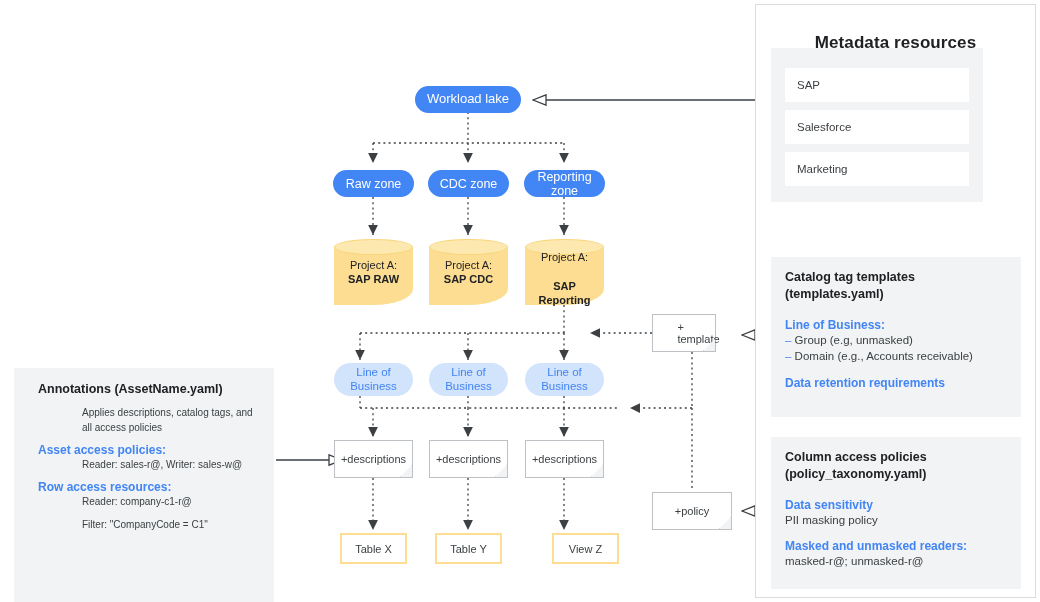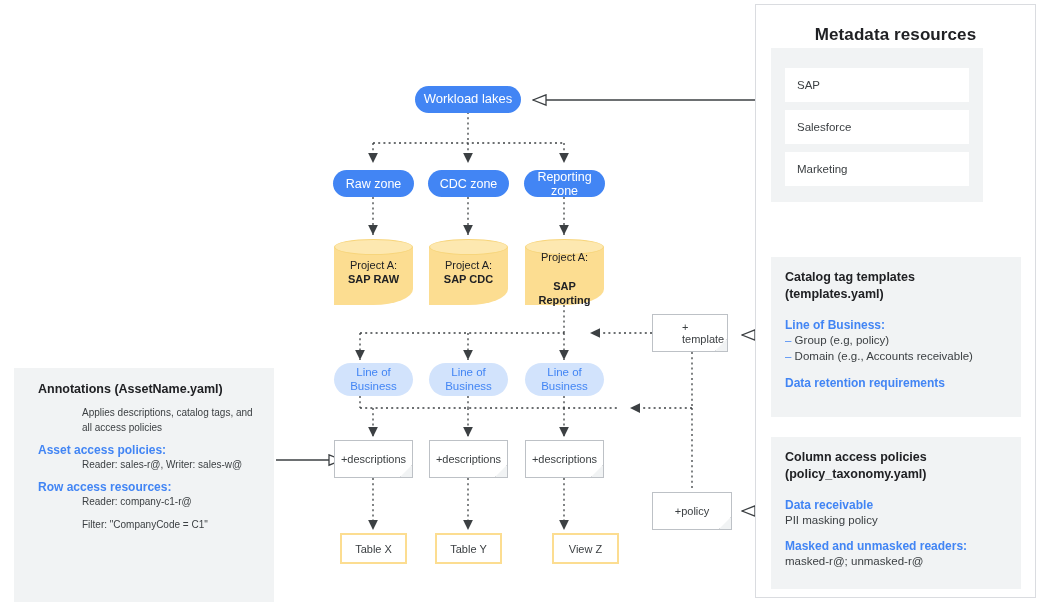--- a/index.html
+++ b/index.html
@@ -68,21 +68,21 @@
   
   .panel-left{
     position:absolute;left:14px;top:368px;width:260px;height:236px;
     background:#f1f3f4;box-sizing:border-box;padding:14px 16px 0 24px;
   }
   .panel-right{
     position:absolute;left:755px;top:4px;width:281px;height:594px;
     background:#ffffff;border:1px solid #dadce0;box-sizing:border-box;
   }
   .panel-right h1{
-    margin:4px;padding:16px 0 0 0;text-align:center;
+    margin:12px;padding:16px 0 0 0;text-align:center;
     font-size:17px;font-weight:700;color:#202124;letter-spacing:.1px;
   }
   .gbox{
     position:absolute;left:15px;width:212px;
     background:#f1f3f4;box-sizing:border-box;padding:12px 14px;
   }
   .gbox.wide{width:250px;}
 
   .gbox h2{
     margin:0 0 4px 0;font-size:12.5px;font-weight:700;color:#202124;line-height:1.35;
@@ -160,21 +160,21 @@
 
       <path d="M276,460 L342,460" marker-end="url(#hollowArrow)"></path>
 
       <path d="M790,511 L742,511" marker-end="url(#hollowArrow)"></path>
 
       <path d="M790,335 L742,335" marker-end="url(#hollowArrow)"></path>
     </g>
   </svg>
 
   <div class="node pill big" style="left:415px;top:86px;width:106px;height:27px;">
-    <span>Workload lakes</span>
+    <span>Workload lake</span>
   </div>
 
   <div class="node pill" style="left:333px;top:170px;width:81px;height:27px;">
     <span>Raw zone</span>
   </div>
   <div class="node pill" style="left:428px;top:170px;width:81px;height:27px;">
     <span>CDC zone</span>
   </div>
   <div class="node pill" style="left:524px;top:170px;width:81px;height:27px;white-space:pre-line;">
     <span>Reporting
@@ -226,21 +226,21 @@
   </div>
   <div class="note" style="left:429px;top:440px;width:79px;height:38px;">
     <span>+descriptions</span>
     <span class="fold2"></span>
   </div>
   <div class="note" style="left:525px;top:440px;width:79px;height:38px;">
     <span>+descriptions</span>
     <span class="fold2"></span>
   </div>
 
-  <div class="note" style="left:652px;top:314px;width:76px;height:38px;padding-left:29px;">
+  <div class="note" style="left:652px;top:314px;width:64px;height:38px;padding-left:29px;">
     <span>+ template</span>
     <span class="fold2"></span>
   </div>
   <div class="note" style="left:652px;top:492px;width:80px;height:38px;">
     <span>+policy</span>
     <span class="fold2"></span>
   </div>
 
   <div class="tablebox" style="left:340px;top:533px;width:67px;height:31px;">
     <span>Table X</span>
@@ -280,35 +280,35 @@
       </div>
     </div>
 
     <div class="gbox wide" style="top:252px;left:15px;width:250px;height:160px;">
       <h2 style="margin-bottom:0;">Catalog tag templates</h2>
       <h2>(templates.yaml)</h2>
       <div class="sp"></div>
       <div class="blue">Line of Business:</div>
       <div class="txt">
         <span class="dash">–</span>
-        <span>Group (e.g, policy)</span>
+        <span>Group (e.g, unmasked)</span>
       </div>
       <div class="txt">
         <span class="dash">–</span>
         <span>Domain (e.g., Accounts receivable)</span>
       </div>
       <div class="sp"></div>
       <div class="blue">Data retention requirements</div>
     </div>
 
     <div class="gbox wide" style="top:432px;left:15px;width:250px;height:152px;">
       <h2 style="margin-bottom:0;">Column access policies</h2>
       <h2>(policy_taxonomy.yaml)</h2>
       <div class="sp"></div>
-      <div class="blue">Data receivable</div>
+      <div class="blue">Data sensitivity</div>
       <div class="txt">PII masking policy</div>
       <div class="sp"></div>
       <div class="blue">Masked and unmasked readers:</div>
       <div class="txt">masked-r@; unmasked-r@</div>
     </div>
   </div>
 
 </div>
 
 </body></html>

